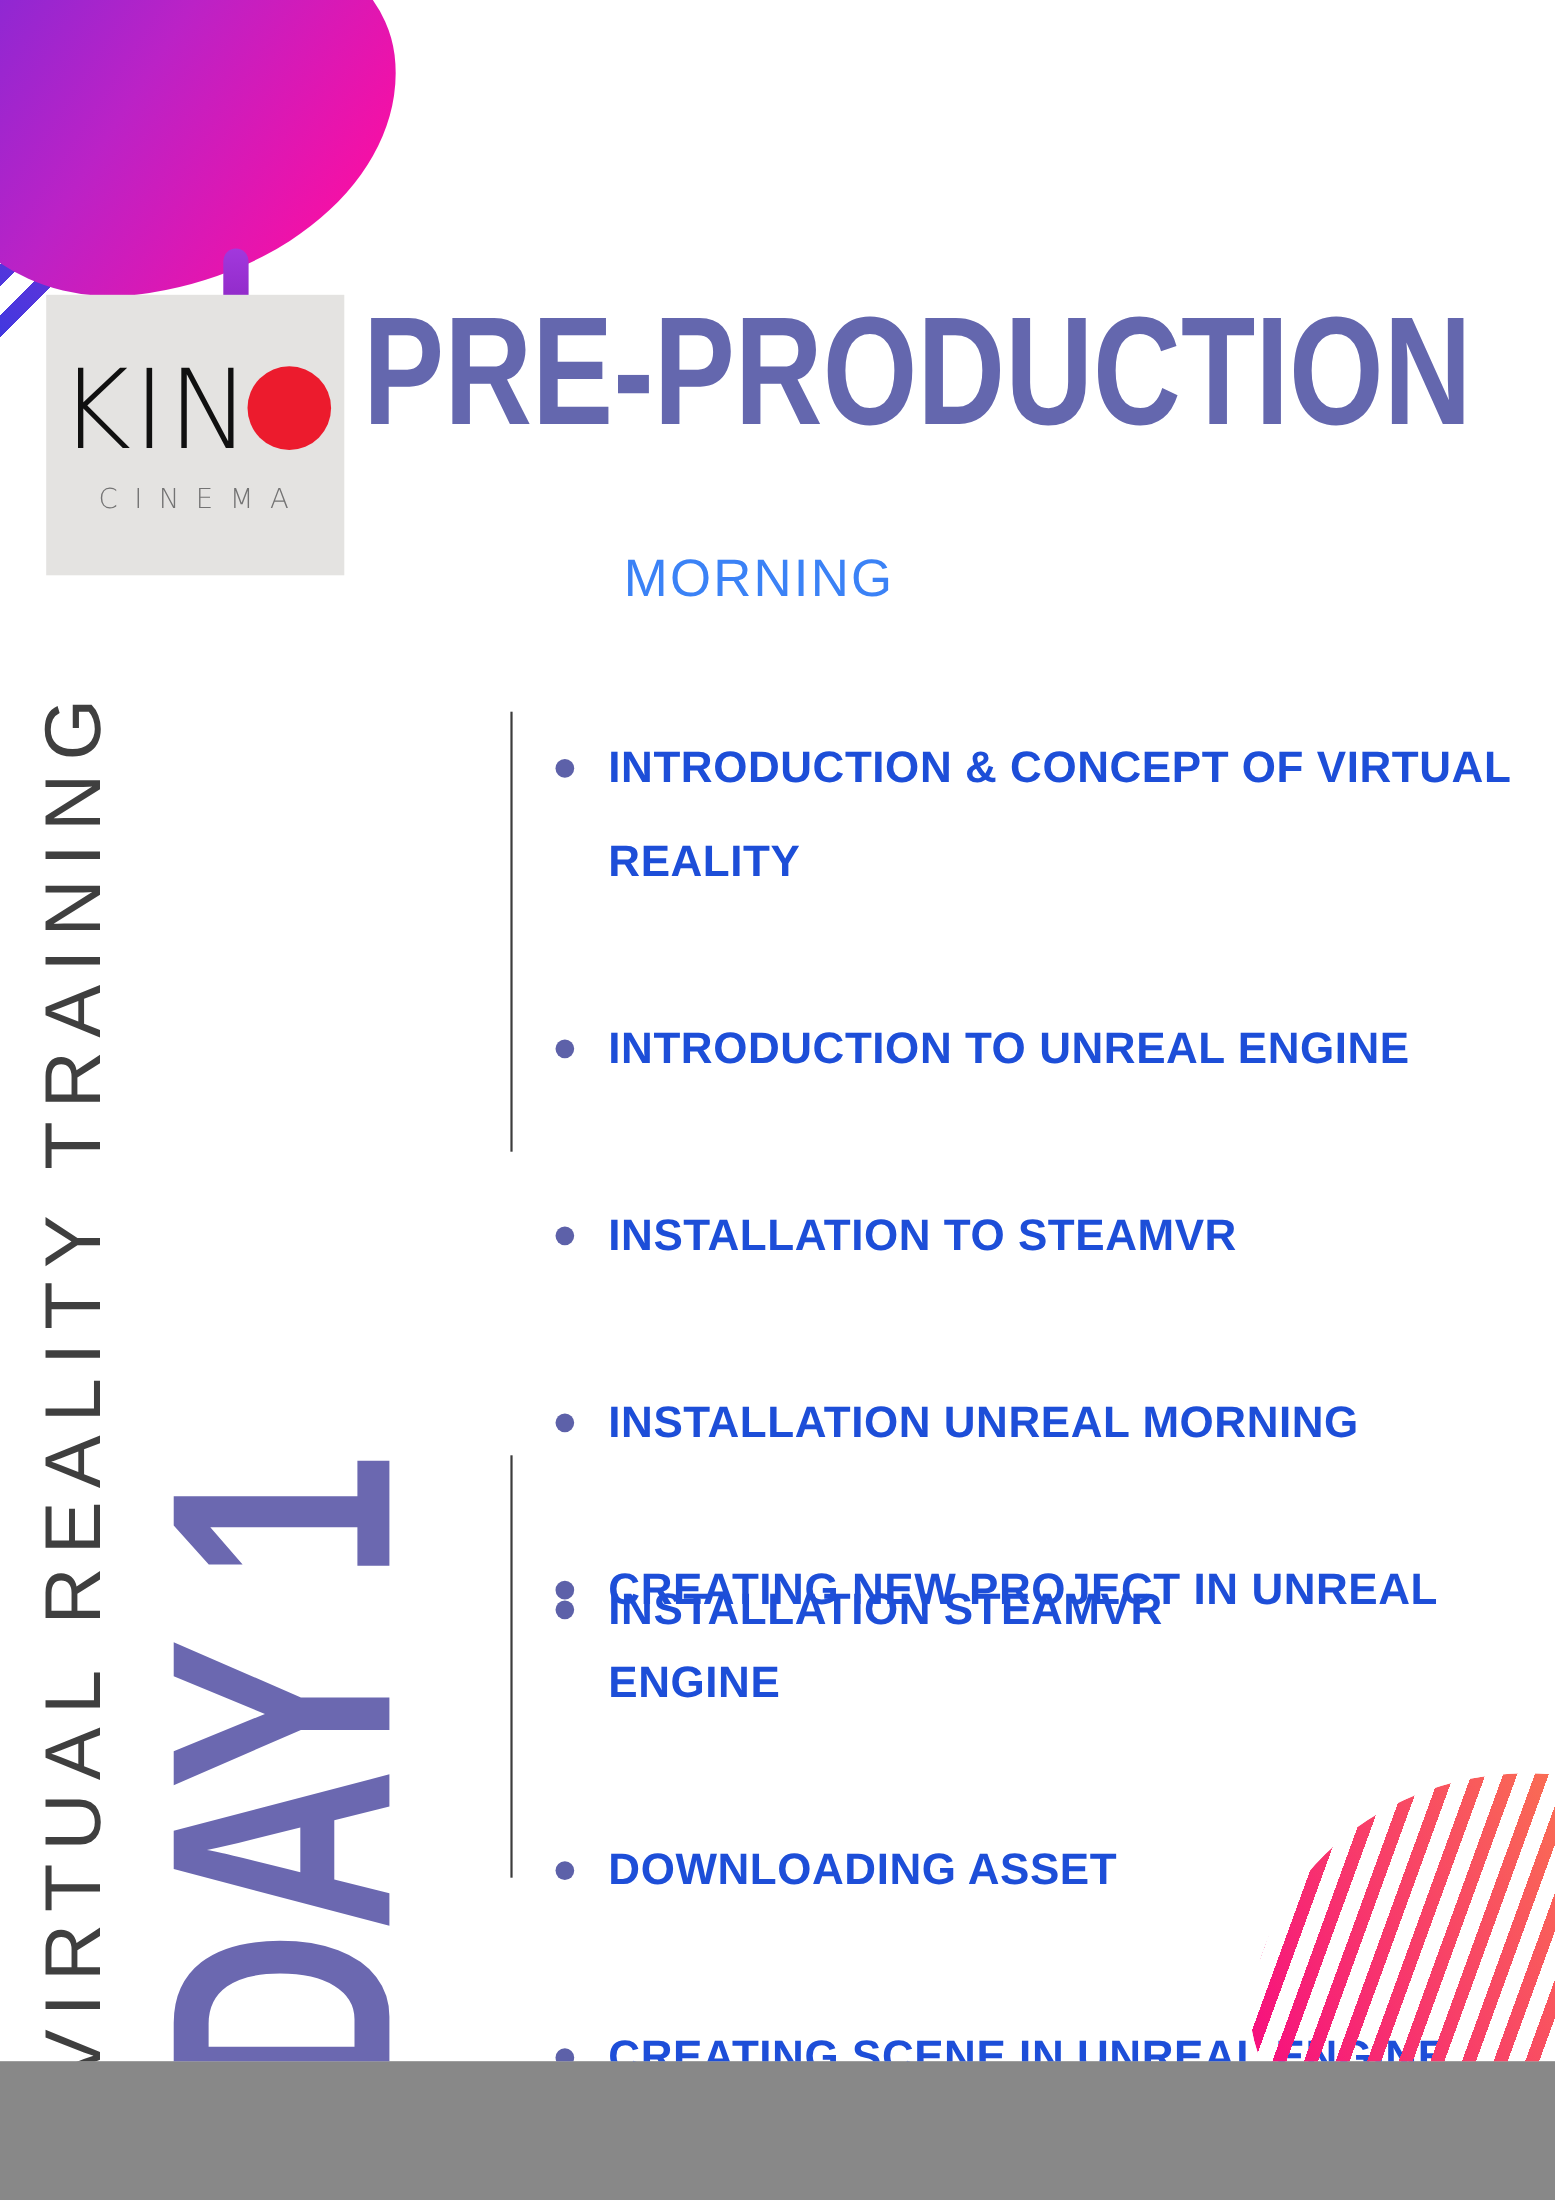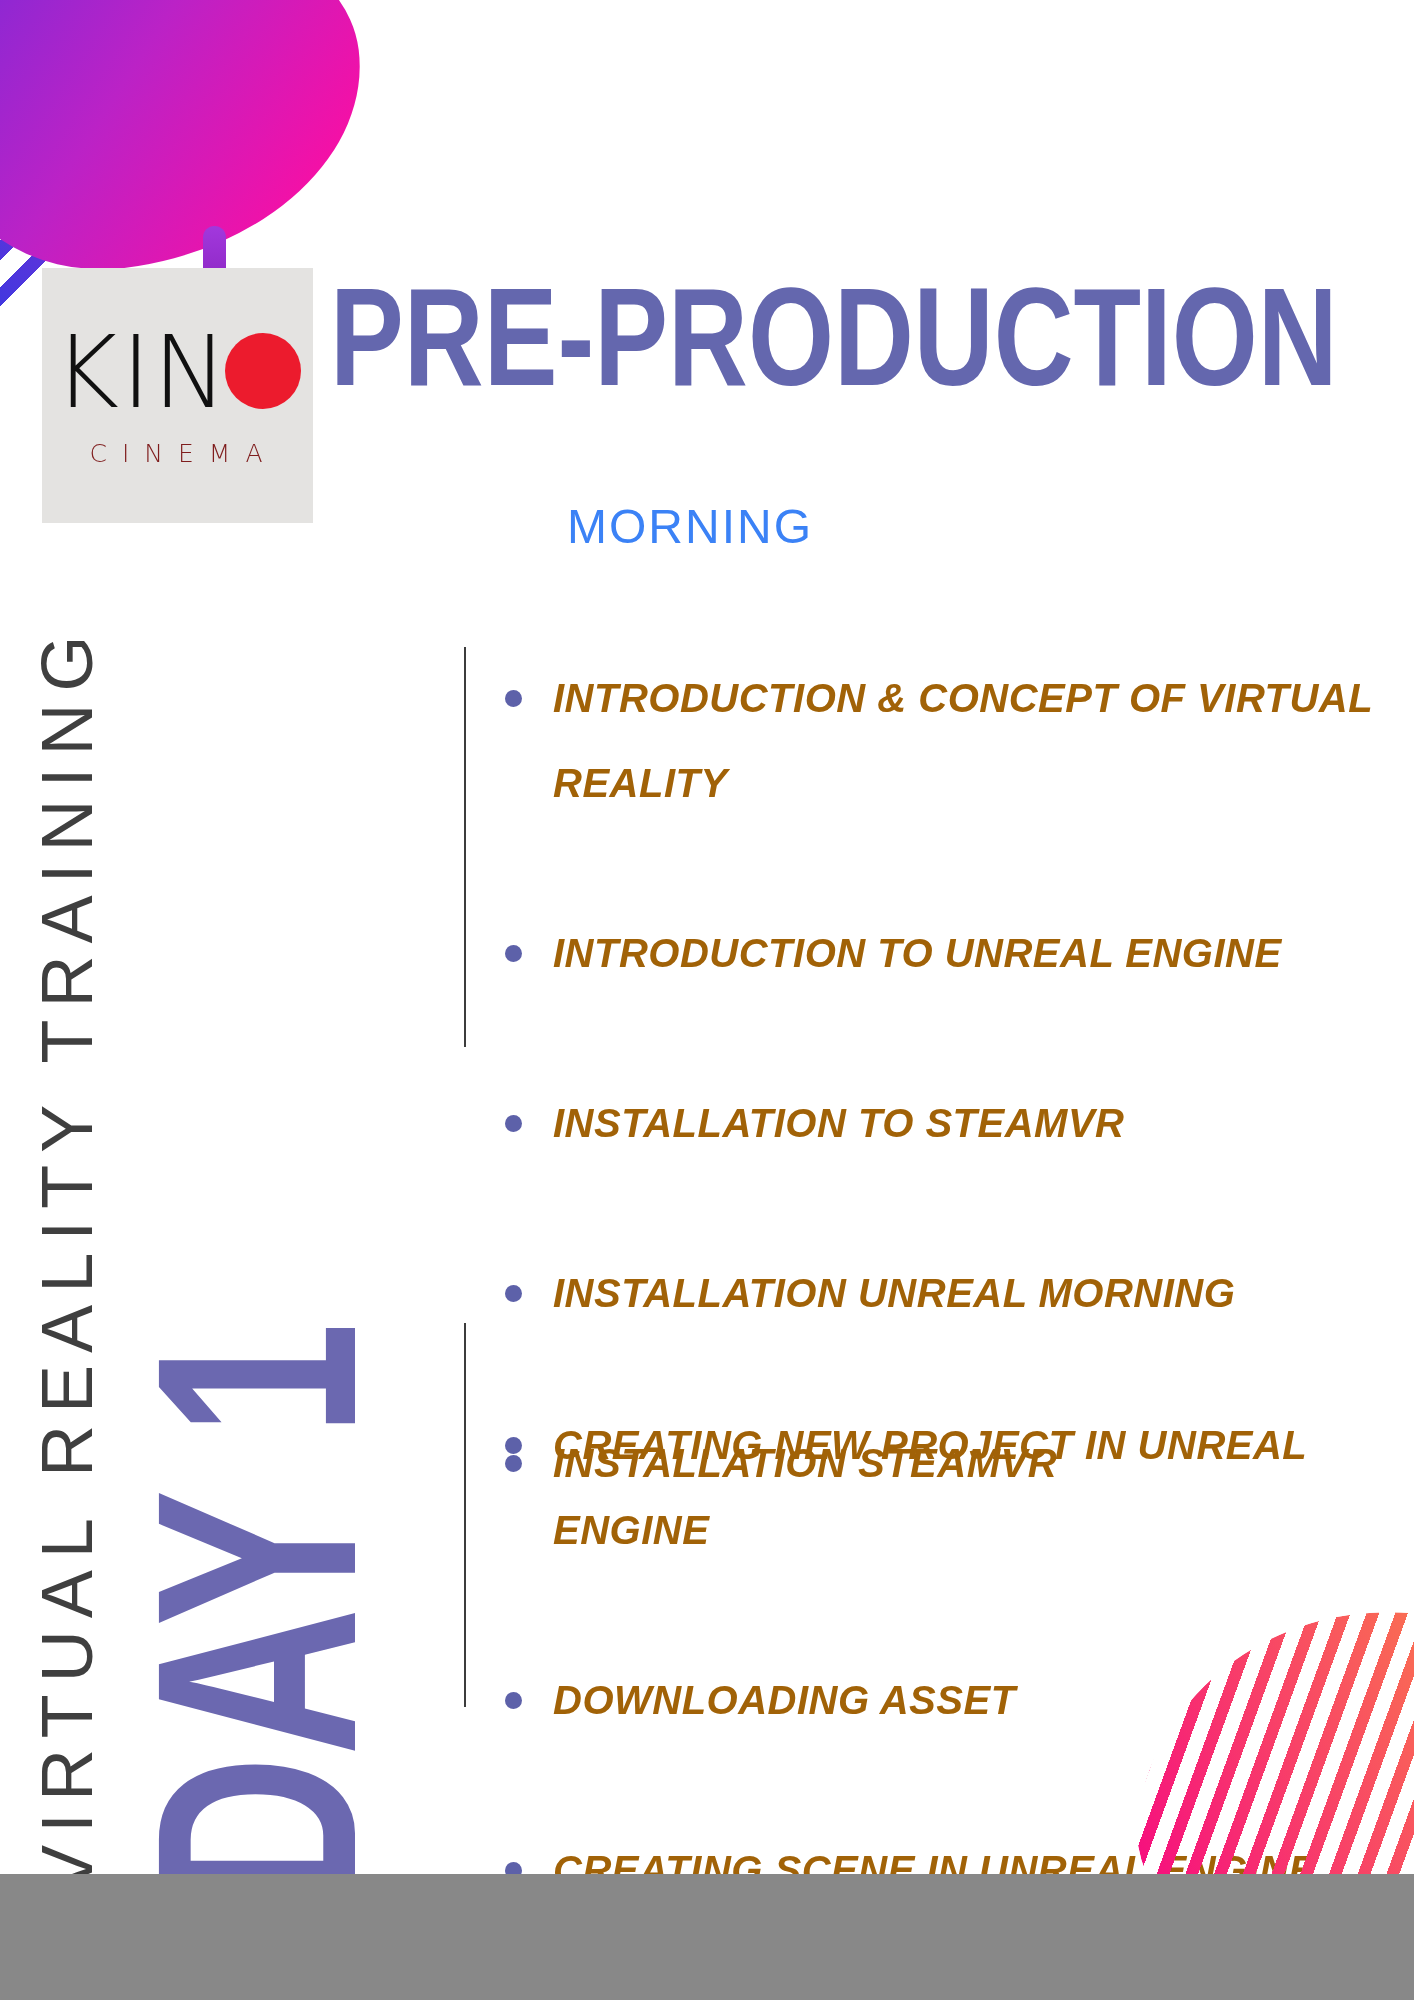--- a/index.html
+++ b/index.html
@@ -40,21 +40,21 @@
     display:flex; align-items:center; line-height:1;
     font-family:"DejaVu Sans", sans-serif; font-weight:200;
     font-size:100px; letter-spacing:2px; color:#101010;
   }
   .logo-o {
     width:76px; height:76px; border-radius:50%; background:#ec1b2d;
     display:inline-block; margin-left:-4px; margin-top:-4px;
   }
   .logo-cinema {
     font-family:"DejaVu Sans", sans-serif; font-weight:200;
-    font-size:25px; letter-spacing:15px; color:#7f1d1d;
+    font-size:25px; letter-spacing:15px; color:#737373;
     margin-top:16px; padding-left:12px; white-space:nowrap;
   }
 
   
   .title {
     position:absolute; left:330px; top:267px;
     font-size:140px; font-weight:bold; line-height:1; white-space:nowrap;
     color:#6467ae; transform:scaleX(0.79); transform-origin:0 0;
   }
 
@@ -64,21 +64,21 @@
     color:#3b82f6; line-height:1; text-align:center;
   }
   .h-morning   { left:455px; top:503px;  width:470px; }
   .h-afternoon { left:465px; top:1205px; width:470px; }
 
   
   .blist {
     position:absolute; left:505px; width:880px;
     list-style:none; margin:0; padding:0;
     font-weight:bold; font-size:40px; line-height:85px;
-    letter-spacing:0.5px; color:#a16207; white-space:pre-line;font-style:italic;
+    letter-spacing:0.5px; color:#1d4ed8; white-space:pre-line;
   }
   .list-morning   { top:571px; }
   .list-afternoon { top:1318px; }
   .blist li { position:relative; padding-left:48px; }
   .blist li::before {
     content:""; position:absolute; left:0; top:34px;
     width:17px; height:17px; border-radius:50%; background:#5d61a9;
   }
 
   

